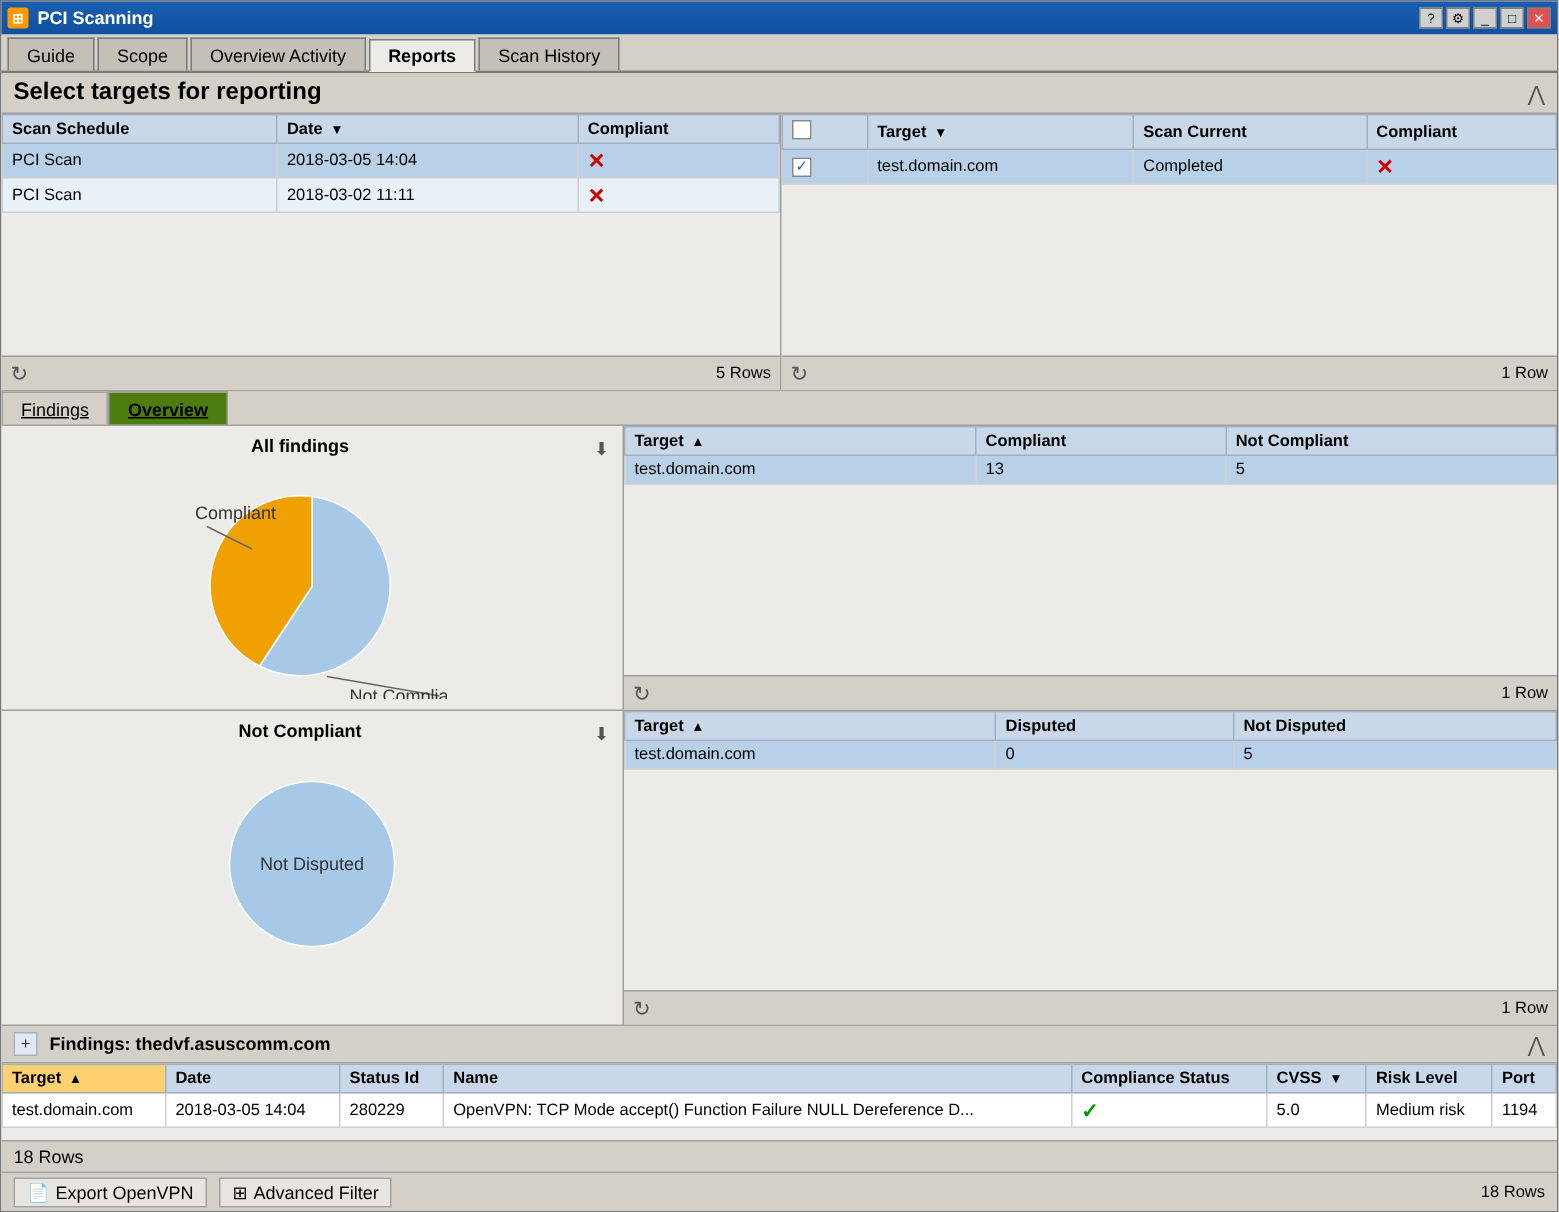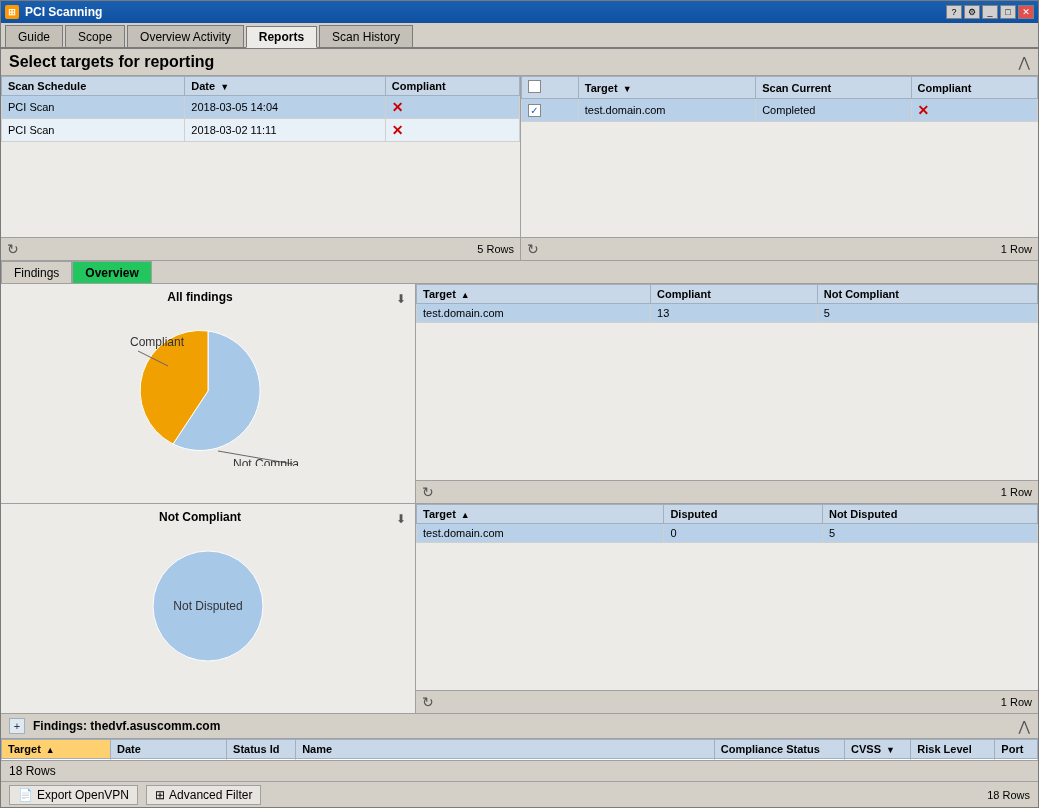--- a/index.html
+++ b/index.html
@@ -34,22 +34,22 @@
     .table-footer { background: #d4d0c8; border-top: 1px solid #a0a0a0; padding: 3px 6px; display: flex; align-items: center; justify-content: space-between; }
     .row-count { font-size: 11px; text-align: right; }
     .refresh-btn { font-size: 14px; cursor: pointer; color: #555; }
     
     .checkbox { width: 13px; height: 13px; border: 1px solid #888; background: white; display: inline-flex; align-items: center; justify-content: center; font-size: 10px; color: #1a5fb0; margin-right: 4px; }
     .checkbox.checked { background: white; }
     
     .x-mark { color: #cc0000; font-size: 14px; font-weight: bold; }
     .check-mark { color: #009900; font-size: 14px; font-weight: bold; }
     .findings-tabs { display: flex; border-bottom: 1px solid #a0a0a0; background: #d4d0c8; }
-    .findings-tab { padding: 3px 12px; cursor: pointer; border: 1px solid #a0a0a0; border-bottom: none; font-size: 12px; height: 22px; display: flex; align-items: center; }
-    .findings-tab.active { background: #22c55e; font-weight: bold; }
+    .findings-tab { padding: 3px 12px; cursor: pointer; border: 1px solid #a0a0a0; border-bottom: none; font-size: 12px; height: 22px; display: flex; align-items: center; text-decoration: underline; }
+    .findings-tab.active { background: #4d7c0f; font-weight: bold; }
     
     .chart-title { text-align: center; font-weight: bold; font-size: 12px; margin-bottom: 4px; }
     
     .bottom-findings { flex: 1; display: flex; flex-direction: column; overflow: hidden; }
     .bottom-header { background: #d4d0c8; border-bottom: 1px solid #a0a0a0; display: flex; align-items: center; justify-content: space-between; padding: 4px 8px; }
     .bottom-title { font-weight: bold; font-size: 12px; }
     
     .findings-table-area { flex: 1; overflow-y: auto; }
     .findings-footer { background: #d4d0c8; border-top: 1px solid #a0a0a0; padding: 3px 8px; display: flex; align-items: center; justify-content: space-between; }
     
@@ -60,21 +60,21 @@
     .sort-arrow { font-size: 9px; margin-left: 2px; }
     
     .add-btn { width: 16px; height: 16px; background: #e0e8f0; border: 1px solid #a0b0c0; display: flex; align-items: center; justify-content: center; cursor: pointer; font-size: 11px; color: #335; margin-right: 4px; }
     
     .scrollbar-area { overflow-y: auto; flex: 1; }
     
     .top-panels { display: flex; border-bottom: 1px solid #a0a0a0; height: 185px; }
     .left-panel { flex: 0 0 520px; border-right: 1px solid #a0a0a0; display: flex; flex-direction: column; overflow: hidden; }
     .right-panel { flex: 1; display: flex; flex-direction: column; overflow: hidden; }
     
-    .overview-section { display: flex; border-bottom: 1px solid #a0a0a0; height: 220px; }
+    .overview-section { display: flex; border-bottom: 1px solid #a0a0a0; height: 190px; }
     .overview-left { flex: 0 0 415px; border-right: 1px solid #a0a0a0; display: flex; flex-direction: column; align-items: center; padding: 6px; }
     .overview-right { flex: 1; display: flex; flex-direction: column; overflow: hidden; }
     
     .not-compliant-row { display: flex; border-bottom: 1px solid #a0a0a0; height: 210px; }
     .nc-left { flex: 0 0 415px; border-right: 1px solid #a0a0a0; display: flex; flex-direction: column; align-items: center; padding: 6px; }
     .nc-right { flex: 1; display: flex; flex-direction: column; overflow: hidden; }
     
     .download-icon { width: 16px; height: 16px; cursor: pointer; display: flex; align-items: center; justify-content: center; font-size: 12px; color: #555; margin-left: auto; }
   </style>
 </head>

